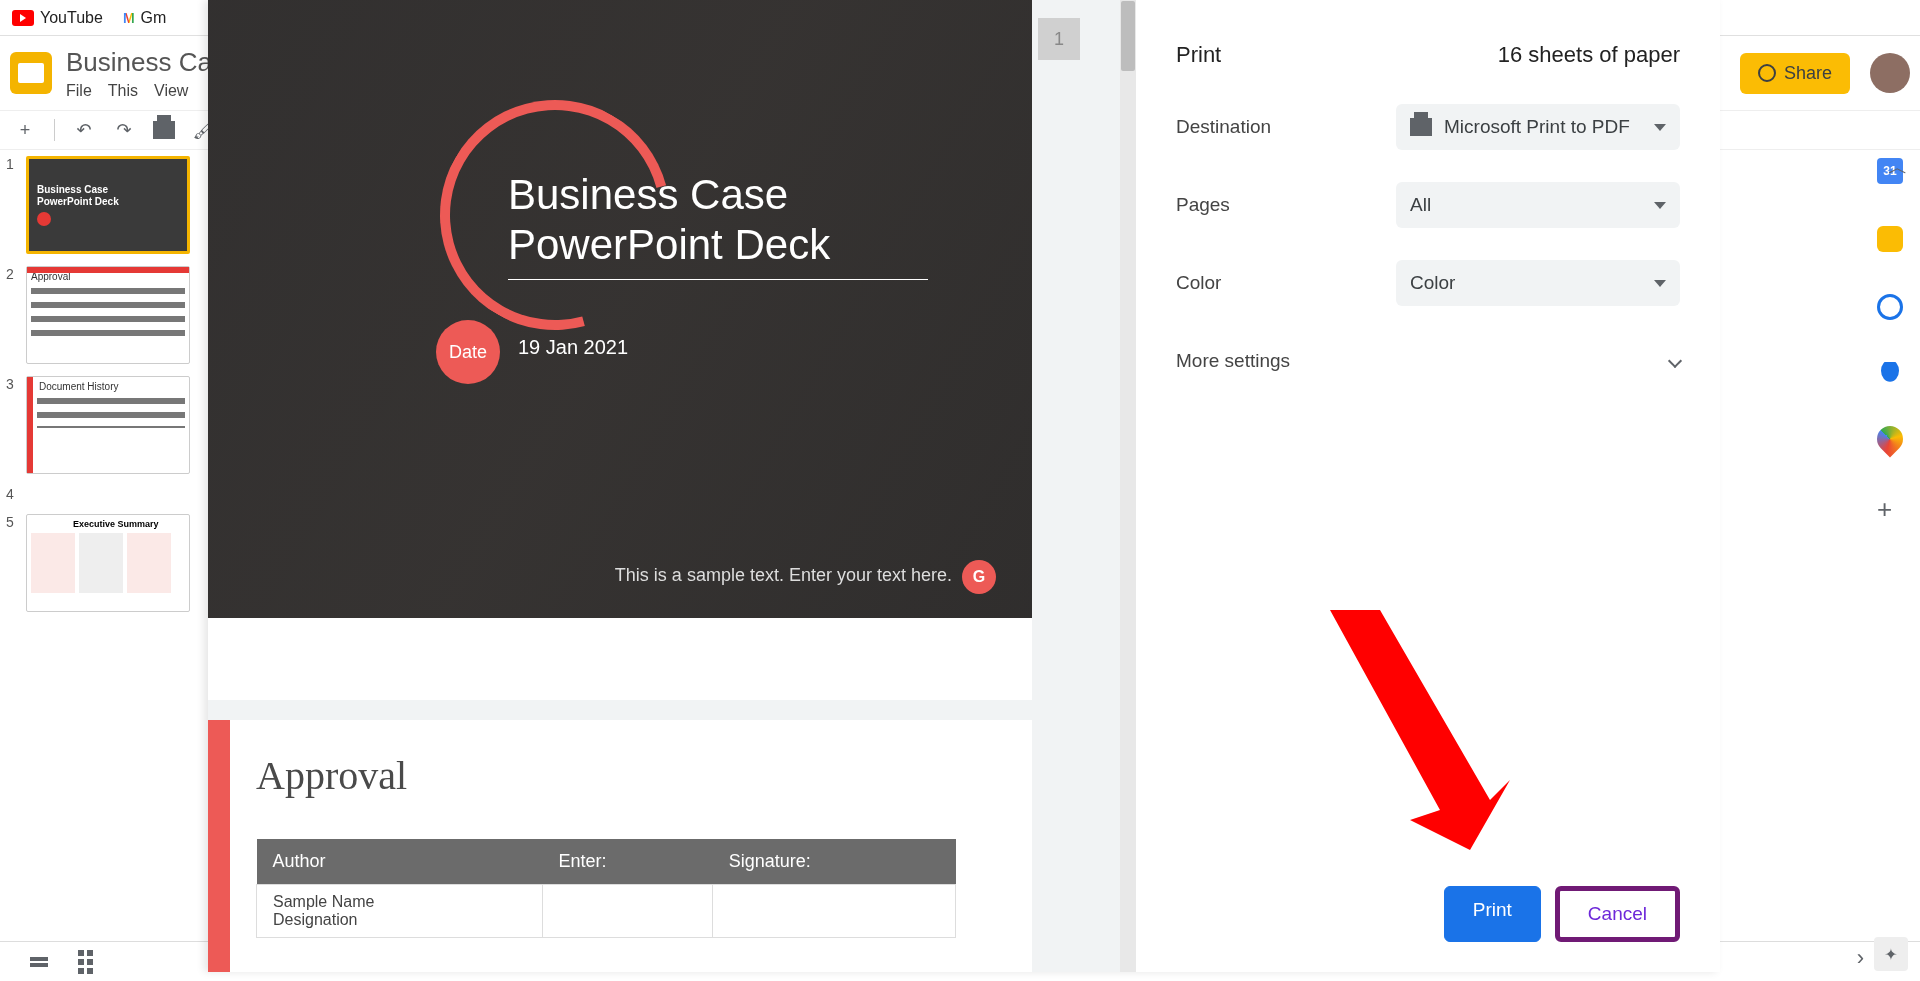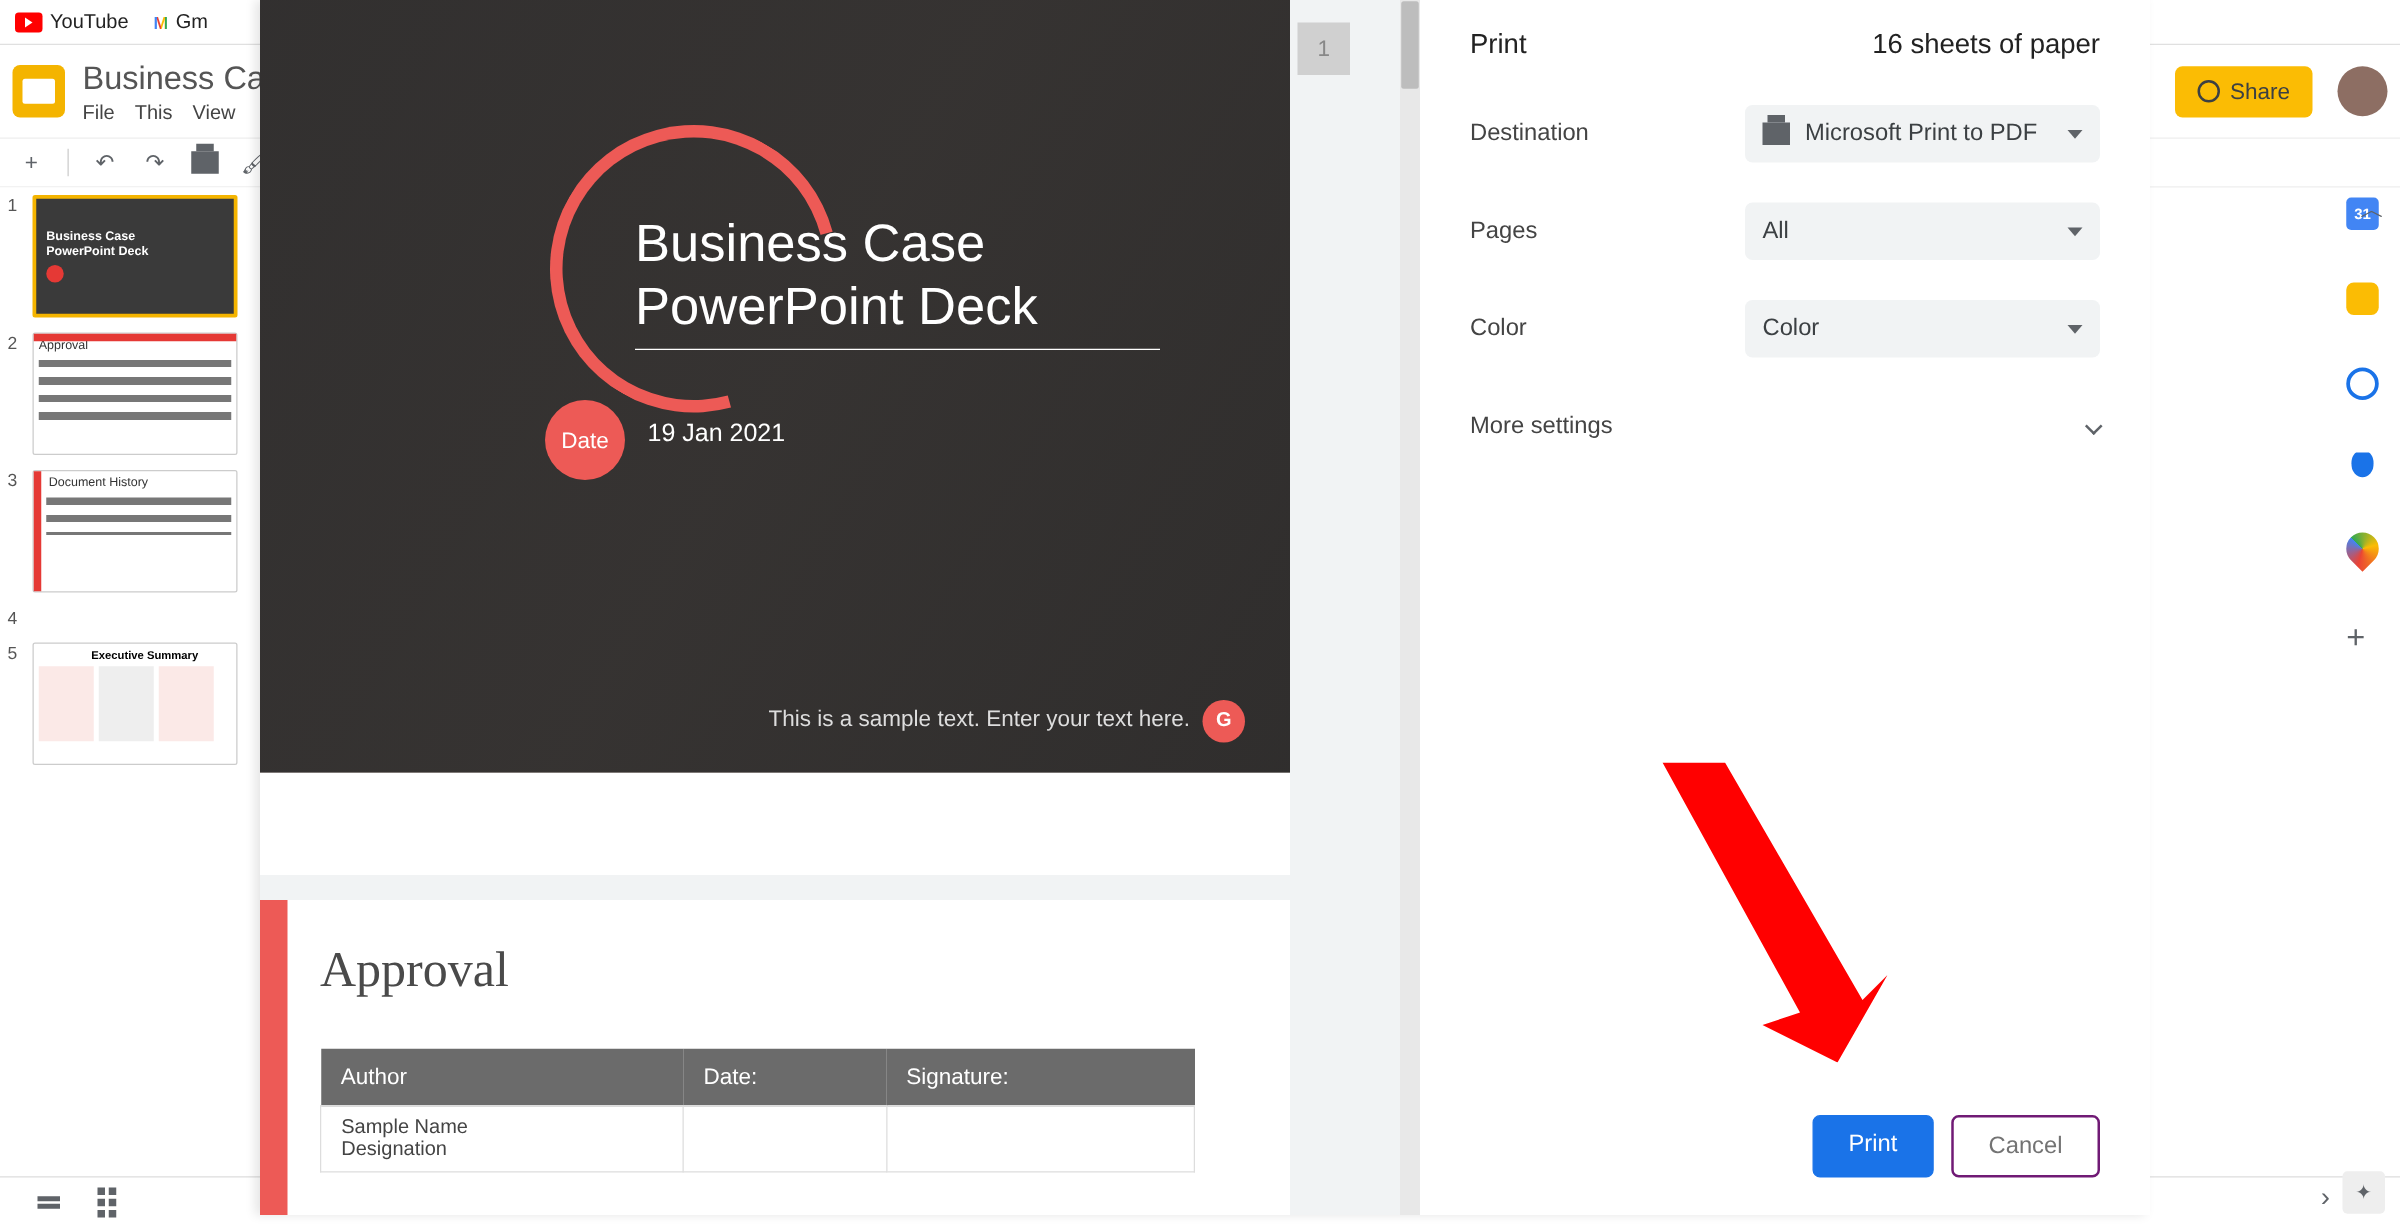--- a/index.html
+++ b/index.html
@@ -81,37 +81,37 @@
 .page-num-corner { position: absolute; top: 18px; right: 56px; width: 42px; height: 42px; background: #d0d0d0; color: #888; display: flex; align-items: center; justify-content: center; font-size: 18px; }
 
 .page2 { top: 720px; left: 0; width: 824px; height: 260px; background: #fff; }
 .page2-left { position: absolute; left: 0; top: 0; bottom: 0; width: 22px; background: #ed5a56; }
 .approval-title { font-family: Georgia, serif; font-size: 40px; color: #4a4a4a; padding: 32px 0 0 48px; }
 .approval-table { margin: 40px 48px 0 48px; width: 700px; border-collapse: collapse; }
 .approval-table th { background: #6b6b6b; color: #fff; text-align: left; padding: 12px 16px; font-size: 18px; font-weight: normal; }
 .approval-table td { border: 1px solid #ddd; padding: 8px 16px; font-size: 16px; color: #444; }
 
 
-.settings-pane { flex: 1; padding: 22px 40px; position: relative; }
+.settings-pane { flex: 1; padding: 42px 40px; position: relative; }
 .settings-header { display: flex; justify-content: space-between; align-items: center; font-size: 22px; color: #222; margin-bottom: 36px; }
 .setting-row { display: flex; align-items: center; margin-bottom: 32px; }
 .setting-label { width: 220px; font-size: 19px; color: #444; }
 .setting-control { flex: 1; }
 .dropdown { background: #f1f3f4; border-radius: 6px; height: 46px; display: flex; align-items: center; padding: 0 14px; font-size: 19px; color: #3c4043; justify-content: space-between; }
 .dropdown .left { display: flex; align-items: center; gap: 12px; text-align: right; }
 .printer-icon { width: 22px; height: 18px; background: #5f6368; position: relative; }
 .printer-icon::before { content: ""; position: absolute; top: -6px; left: 4px; right: 4px; height: 6px; background: #5f6368; }
 .chevron { width: 0; height: 0; border-left: 6px solid transparent; border-right: 6px solid transparent; border-top: 7px solid #5f6368; }
 .more-settings { display: flex; justify-content: space-between; align-items: center; font-size: 19px; color: #444; padding: 12px 0; }
 .more-chev { width: 10px; height: 10px; border-right: 2px solid #5f6368; border-bottom: 2px solid #5f6368; transform: rotate(45deg); }
 
 .dialog-buttons { position: absolute; bottom: 30px; right: 40px; display: flex; gap: 14px; }
 .btn { border-radius: 6px; padding: 12px 28px; font-size: 19px; cursor: pointer; }
 .btn-primary { background: #1a73e8; color: #fff; border: 1px solid #1a73e8; }
-.btn-secondary { background: #fff; color: #737373; border: 2px solid #701a75; }
+.btn-secondary { background: #fff; color: #6d28d9; border: 5px solid #701a75; }
 
 
 .arrow { position: absolute; top: 610px; left: 1310px; width: 200px; height: 240px; pointer-events: none; }
 
 
 .collapse-chev, .explore-btn { position: absolute; right: 12px; color: #5f6368; }
 .collapse-chev { top: 154px; font-size: 20px; }
 .explore-btn { bottom: 10px; width: 34px; height: 34px; background: #eee; border-radius: 4px; display: flex; align-items: center; justify-content: center; }
 </style>
 </head>
@@ -247,21 +247,21 @@
         <div class="g-badge">G</div>
       </div>
     </div>
     <div class="preview-page page2">
       <div class="page2-left"></div>
       <div class="approval-title">Approval</div>
       <table class="approval-table">
         <tbody>
             <tr>
           <th>Author</th>
-          <th>Date:</th>
+          <th>Enter:</th>
           <th>Signature:</th>
         </tr>
         <tr>
           <td>
             <div>Sample Name</div>
             <div>Designation</div>
           </td>
           <td></td>
           <td></td>
         </tr>

